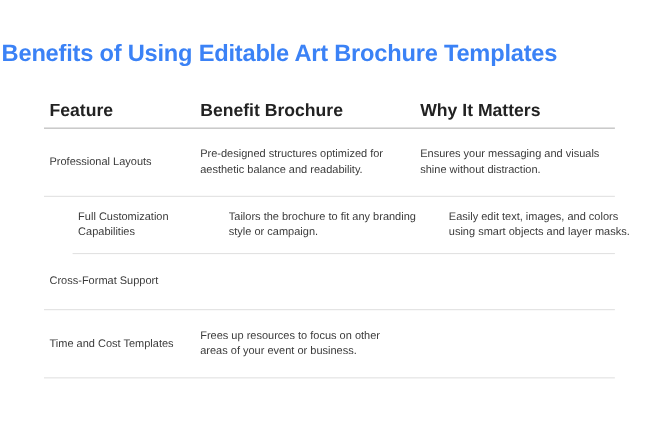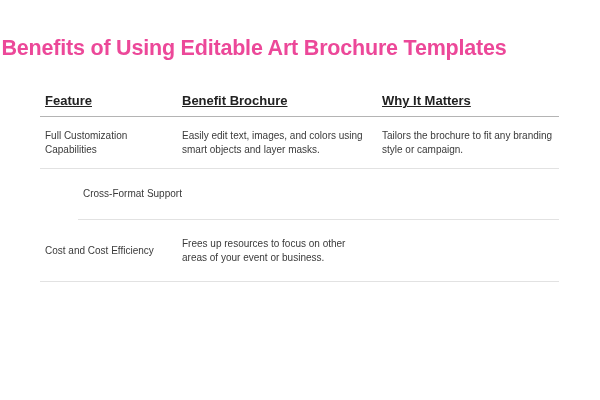--- a/index.html
+++ b/index.html
@@ -5,64 +5,69 @@
   html, body { margin: 0; padding: 0; }
   body {
     width: 600px; height: 400px; background: #ffffff; overflow: hidden;
     font-family: "Liberation Sans", "DejaVu Sans", sans-serif;
     color: #333333;
     position: relative;
   }
   .title {
     position: absolute; top: 36px; left: 0; width: 508px;
     text-align: center; font-size: 21.5px; font-weight: bold;
-    color: #ec4899; letter-spacing: -0.2px;
+    color: #3b82f6; letter-spacing: -0.2px;
   }
   .table {
     position: absolute; left: 40px; top: 94px; width: 519px;
   }
   .row {
     display: grid;
     grid-template-columns: 137px 200px 182px;
     align-items: center;
     border-bottom: 1px solid #e2e2e2;
     font-size: 10px; line-height: 13.5px; color: #3a3a3a;
   }
   .row.header {
     height: 22px; align-items: start;
     border-bottom: 1.5px solid #b4b4b4;
-    font-weight: bold; color: #222222; font-size: 13px; text-decoration: underline;
+    font-weight: bold; color: #222222; font-size: 16px;
   }
   .row .cell { padding-left: 5px; padding-right: 4px; }
   .row .cell:first-child { padding-left: 5px; }
   .r1 { height: 61px; }
-  .r2 { height: 51px; }
-  .r3 { height: 50px; margin-left: 38px; }
+  .r2 { height: 51px; margin-left: 26px; }
+  .r3 { height: 50px; }
   .r4 { height: 61px; }
 </style>
 </head>
 <body>
 
 <div class="title">Benefits of Using Editable Art Brochure Templates</div>
 
 <div class="table">
   <div class="row header">
     <div class="cell">Feature</div>
     <div class="cell">Benefit Brochure</div>
     <div class="cell">Why It Matters</div>
   </div>
 
+  <div class="row r1">
+    <div class="cell">Professional Layouts</div>
+    <div class="cell">Pre-designed structures optimized for aesthetic balance and readability.</div>
+    <div class="cell">Ensures your messaging and visuals shine without distraction.</div>
+  </div>
 
   <div class="row r2">
     <div class="cell">Full Customization Capabilities</div>
+    <div class="cell">Tailors the brochure to fit any branding style or campaign.</div>
     <div class="cell">Easily edit text, images, and colors using smart objects and layer masks.</div>
-    <div class="cell">Tailors the brochure to fit any branding style or campaign.</div>
   </div>
 
   <div class="row r3">
     <div class="cell">Cross-Format Support</div>
   </div>
 
   <div class="row r4">
-    <div class="cell">Cost and Cost Efficiency</div>
+    <div class="cell">Time and Cost Templates</div>
     <div class="cell">Frees up resources to focus on other areas of your event or business.</div>
   </div>
 </div>
 
 </body></html>

